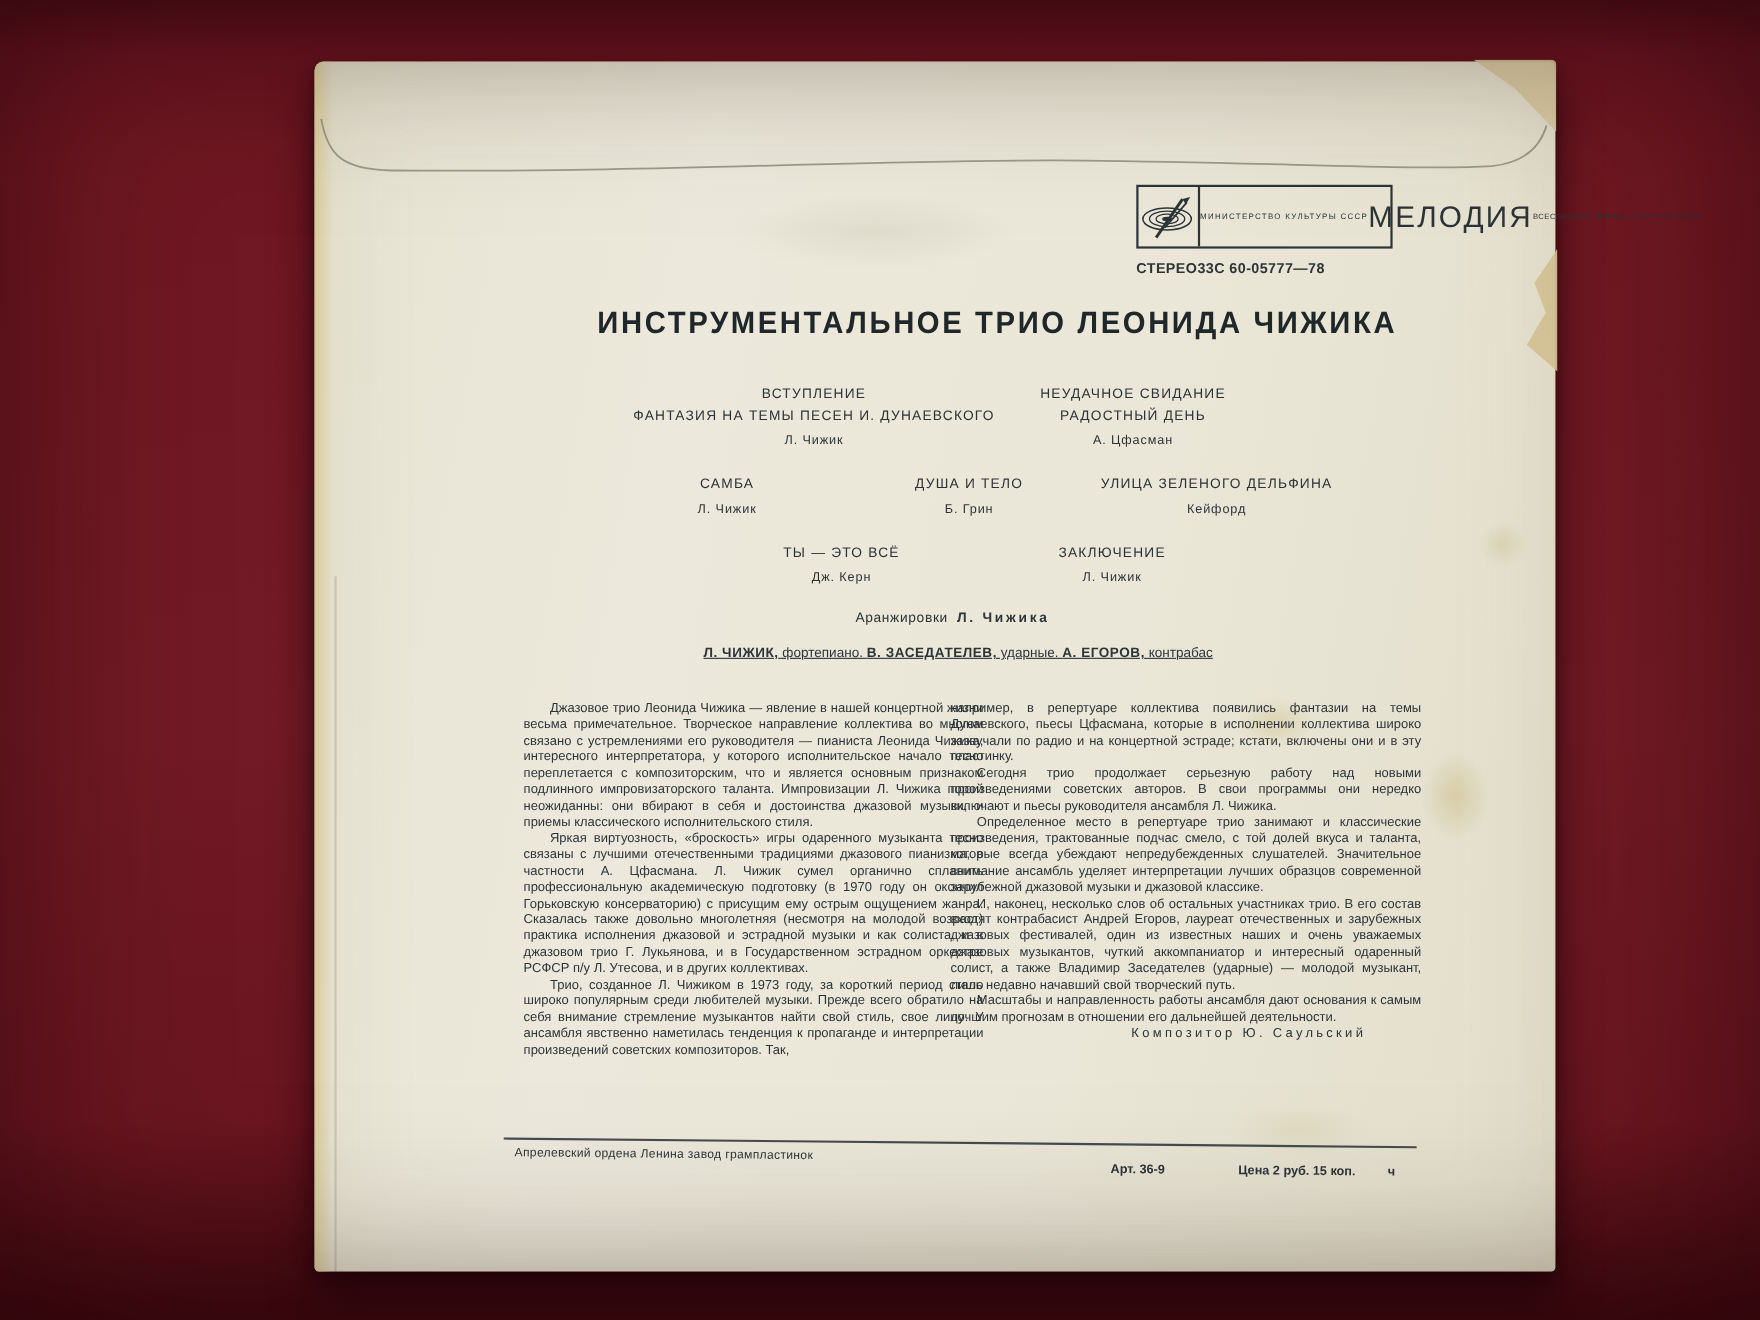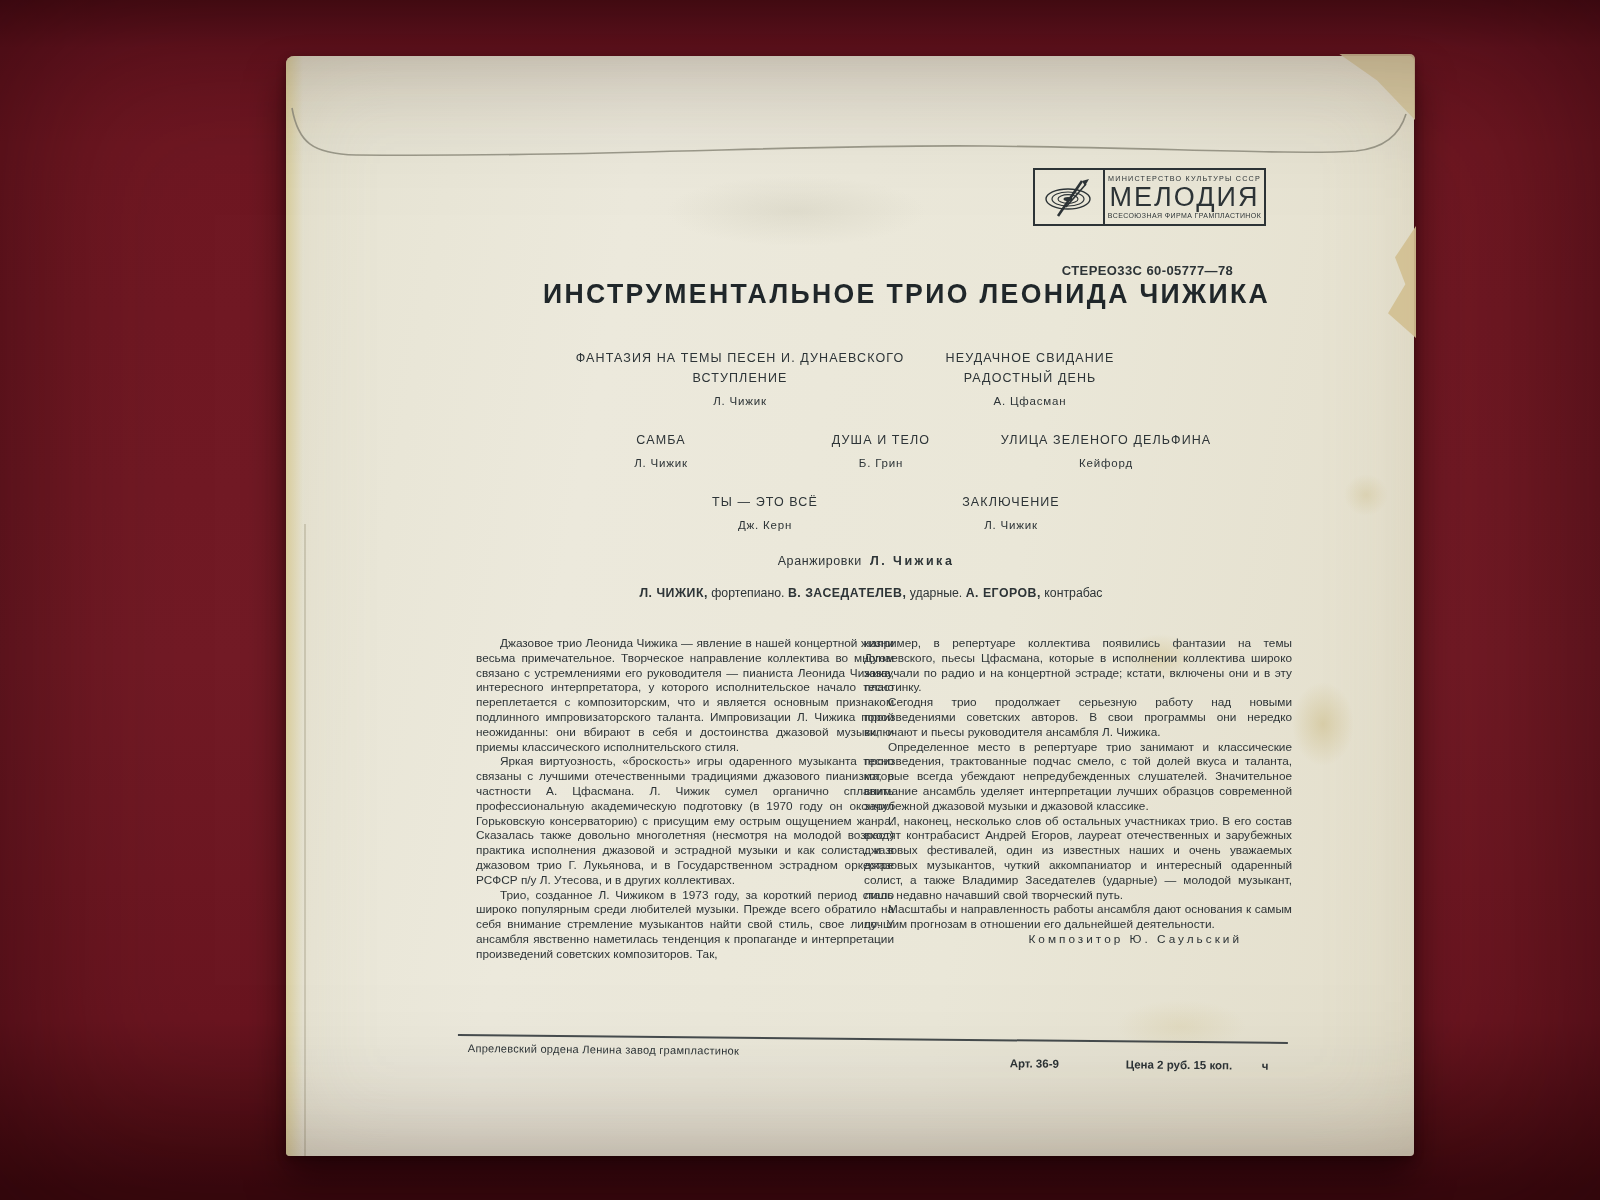--- a/index.html
+++ b/index.html
@@ -28,44 +28,44 @@
   .stain.s1{left:838px;top:578px;width:72px;height:46px;background:radial-gradient(closest-side,rgba(203,183,118,.38),rgba(203,183,118,0));}
   .stain.s2{left:1006px;top:626px;width:62px;height:84px;background:radial-gradient(closest-side,rgba(196,176,112,.42),rgba(196,176,112,0));}
   .stain.s3{left:1058px;top:418px;width:44px;height:42px;background:radial-gradient(closest-side,rgba(200,182,124,.32),rgba(200,182,124,0));}
   .stain.s4{left:380px;top:120px;width:260px;height:70px;background:radial-gradient(closest-side,rgba(175,172,150,.2),rgba(175,172,150,0));}
   .stain.s5{left:830px;top:944px;width:130px;height:52px;background:radial-gradient(closest-side,rgba(208,192,138,.24),rgba(208,192,138,0));}
   .flap-seam{position:absolute;left:0;top:0;width:1128px;height:130px;}
 
   
   .logo-box{position:absolute;left:747px;top:112px;width:229px;height:54px;border:2px solid #2d3437;display:flex;}
   .logo-cell{width:68px;border-right:2px solid #2d3437;display:flex;align-items:center;justify-content:center;}
-  .logo-text{flex:1;display:flex;flex-direction:column;align-items:center;justify-content:center;line-height:1;}
+  .logo-text{flex:1;display:flex;flex-direction:row;align-items:center;justify-content:center;line-height:1;}
   .ministry{font-size:7.2px;letter-spacing:1.2px;white-space:nowrap;margin-bottom:1px;}
   .brand{font-size:27px;letter-spacing:2px;white-space:nowrap;font-weight:400;text-align:right;}
   .firm{font-size:7px;letter-spacing:.4px;white-space:nowrap;margin-top:1px;}
-  .catalog-line{position:absolute;left:747px;top:180px;width:229px;display:flex;justify-content:center;
-    font-size:13px;font-weight:700;letter-spacing:.4px;margin-top:27px;}
+  .catalog-line{position:absolute;left:747px;top:180px;width:229px;display:flex;justify-content:flex-start;
+    font-size:13px;font-weight:700;letter-spacing:.4px;}
 
   .album-title{position:absolute;left:240px;top:222px;width:680px;text-align:center;
     font-size:28px;font-weight:700;letter-spacing:2.5px;color:#20272a;transform:scaleX(.95);white-space:nowrap;}
 
   .tblock{position:absolute;text-align:center;}
   .tline{font-size:12.5px;letter-spacing:1.1px;line-height:20px;white-space:nowrap;}
   .tcomp{font-size:11.5px;letter-spacing:.8px;margin-top:7px;}
   .b-vstup{left:254px;top:292px;width:400px;}
   .b-neud{left:594px;top:292px;width:300px;}
   .b-samba{left:300px;top:374px;width:150px;}
   .b-dusha{left:510px;top:374px;width:170px;}
   .b-ulitsa{left:700px;top:374px;width:240px;}
   .b-ty{left:384px;top:436px;width:190px;}
   .b-zakl{left:630px;top:436px;width:190px;}
 
   .arranger{position:absolute;left:420px;top:498px;width:320px;text-align:center;font-size:12.5px;letter-spacing:.6px;}
   .arranger b{font-weight:700;letter-spacing:2.5px;}
-  .performers{position:absolute;left:340px;top:530px;width:490px;text-align:center;font-size:12.3px;white-space:nowrap;}
+  .performers{position:absolute;left:340px;top:530px;width:490px;text-align:center;font-size:12.3px;white-space:nowrap;text-decoration:underline;}
   .performers b{font-weight:700;letter-spacing:.5px;}
 
   .col{position:absolute;top:580px;font-size:11.8px;line-height:14.8px;text-align:justify;}
   .col p{margin:0;text-indent:24px;}
   .col p.noindent{text-indent:0;}
   .col-left{left:190px;width:418px;}
   .col-right{left:578px;width:428px;}
   .signature{margin-top:12px;text-align:right;padding-right:50px;letter-spacing:3px;font-size:11.8px;text-indent:0;}
 
   .footer{position:absolute;left:172px;top:972px;width:832px;height:60px;transform:rotate(.55deg);transform-origin:0 0;}
@@ -113,22 +113,22 @@
       </div>
     </div>
     <div class="catalog-line">
       <span>СТЕРЕО</span>
       <span>33С  60-05777—78</span>
     </div>
 
     <div class="album-title">ИНСТРУМЕНТАЛЬНОЕ ТРИО ЛЕОНИДА ЧИЖИКА</div>
 
     <div class="tblock b-vstup">
+      <div class="tline">ВСТУПЛЕНИЕ</div>
       <div class="tline">ФАНТАЗИЯ НА ТЕМЫ ПЕСЕН И. ДУНАЕВСКОГО</div>
-      <div class="tline">ВСТУПЛЕНИЕ</div>
       <div class="tcomp">Л. Чижик</div>
     </div>
     <div class="tblock b-neud">
       <div class="tline">НЕУДАЧНОЕ СВИДАНИЕ</div>
       <div class="tline">РАДОСТНЫЙ ДЕНЬ</div>
       <div class="tcomp">А. Цфасман</div>
     </div>
     <div class="tblock b-samba">
       <div class="tline">САМБА</div>
       <div class="tcomp">Л. Чижик</div>

